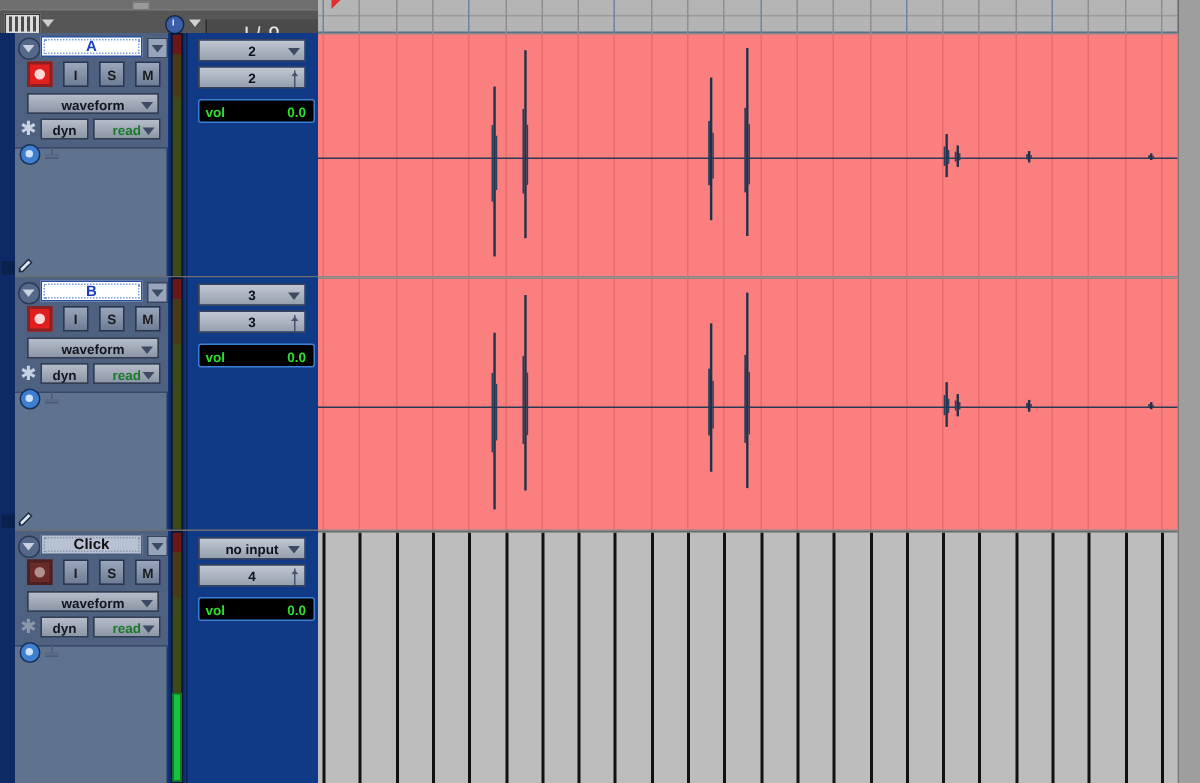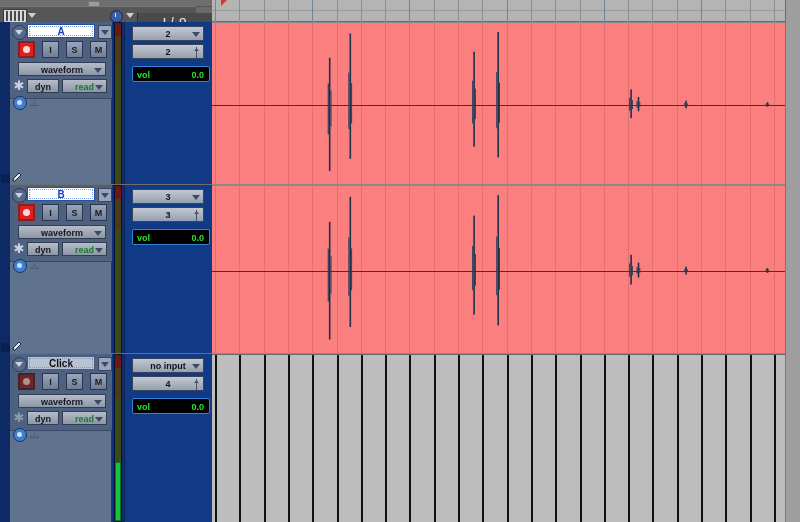--- a/index.html
+++ b/index.html
@@ -5,21 +5,21 @@
   html,body{margin:0;padding:0;background:#6b6b6b;}
   body{width:800px;height:522px;overflow:hidden;font-family:"Liberation Sans",sans-serif;}
   #app{position:relative;width:800px;height:522px;}
 
   
   .topstrip{position:absolute;left:0;top:0;width:800px;height:6px;background:#808080;}
   .topstrip .tsline{position:absolute;left:0;top:0;width:212px;height:6px;background:#6e6e6e;border-bottom:1px solid #555;}
   .topstrip .tsnub{position:absolute;left:88px;top:1px;width:10px;height:4px;background:#9a9a9a;border:1px solid #777;}
 
   .hdrbar{position:absolute;left:0;top:6px;width:196px;height:16px;background:#565656;
-          border-top:1px solid #787878;border-bottom:1px solid #2c2c2c;}
+          border-top:1px solid #787878;border-bottom:1px solid #2c2c2c;padding-left:21px;}
   .hdr-grip{position:absolute;left:3px;top:2px;width:22px;height:12px;background:#d9d9d9;
             border:1px solid #3a3a3a;}
   .hdr-grip i{position:absolute;top:1px;width:2px;height:10px;background:#4a4a4a;}
   .tri{width:0;height:0;border-left:4px solid transparent;border-right:4px solid transparent;
        border-top:5px solid #d0d0d0;}
   .hdr-tri1{position:absolute;left:28px;top:6px;}
   .hdr-clock{position:absolute;left:110px;top:3px;width:11px;height:11px;border-radius:50%;
              background:#3a5fa8;border:1px solid #15264a;}
   .hdr-clock:after{content:"";position:absolute;left:4px;top:2px;width:1px;height:4px;background:#dfe6f5;}
   .hdr-tri2{position:absolute;left:126px;top:6px;}

